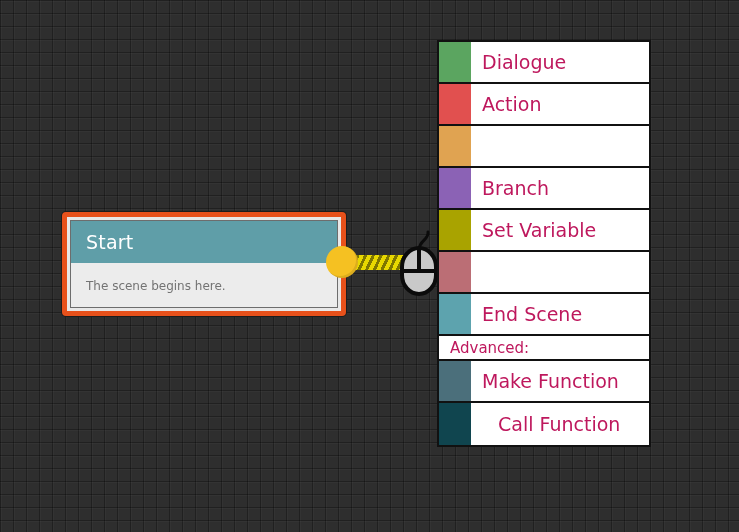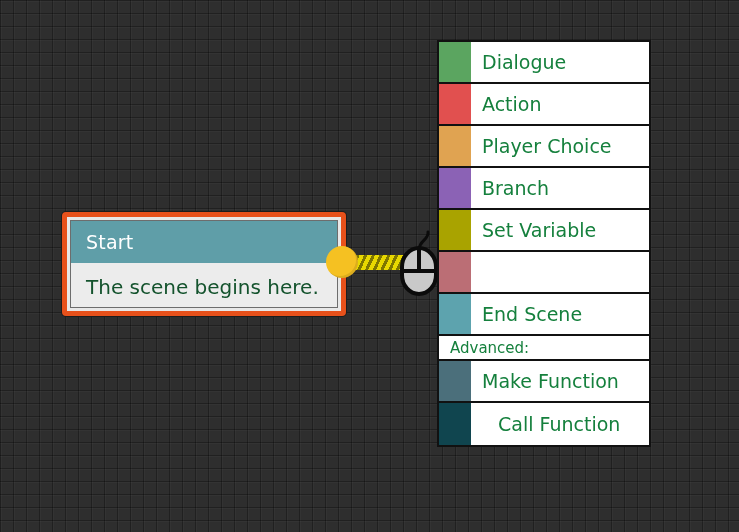--- a/index.html
+++ b/index.html
@@ -57,22 +57,22 @@
   }
   #node-title {
     color: #ffffff;
     font-size: 19px;
     letter-spacing: 0.2px;
   }
   #node-body {
     padding: 12px 0 0 15px;
   }
   #node-desc {
-    color: #14532d;
-    font-size: 20px;
+    color: #737373;
+    font-size: 12px;
   }
 
   
   #out-port {
     position: absolute;
     left: 326px;
     top: 246px;
     width: 32px;
     height: 32px;
     border-radius: 50%;
@@ -126,21 +126,21 @@
   .swatch {
     width: 32px;
     flex: 0 0 32px;
   }
   .menu-label {
     flex: 1;
     display: flex;
     align-items: center;
     padding-left: 11px;
     font-size: 19px;
-    color: #15803d;
+    color: #be185d;
   }
   .menu-row.section-row {
     height: 25px;
   }
   .section-row .menu-label {
     padding-left: 11px;
     font-size: 15px;
   }
 </style>
 </head>
@@ -178,21 +178,20 @@
       <div class="menu-label">Dialogue</div>
     </div>
 
     <div class="menu-row">
       <div class="swatch" style="background:#e1504f"></div>
       <div class="menu-label">Action</div>
     </div>
 
     <div class="menu-row">
       <div class="swatch" style="background:#e0a351"></div>
-      <div class="menu-label">Player Choice</div>
     </div>
 
     <div class="menu-row">
       <div class="swatch" style="background:#8b62b5"></div>
       <div class="menu-label">Branch</div>
     </div>
 
     <div class="menu-row">
       <div class="swatch" style="background:#a9a300"></div>
       <div class="menu-label">Set Variable</div>

